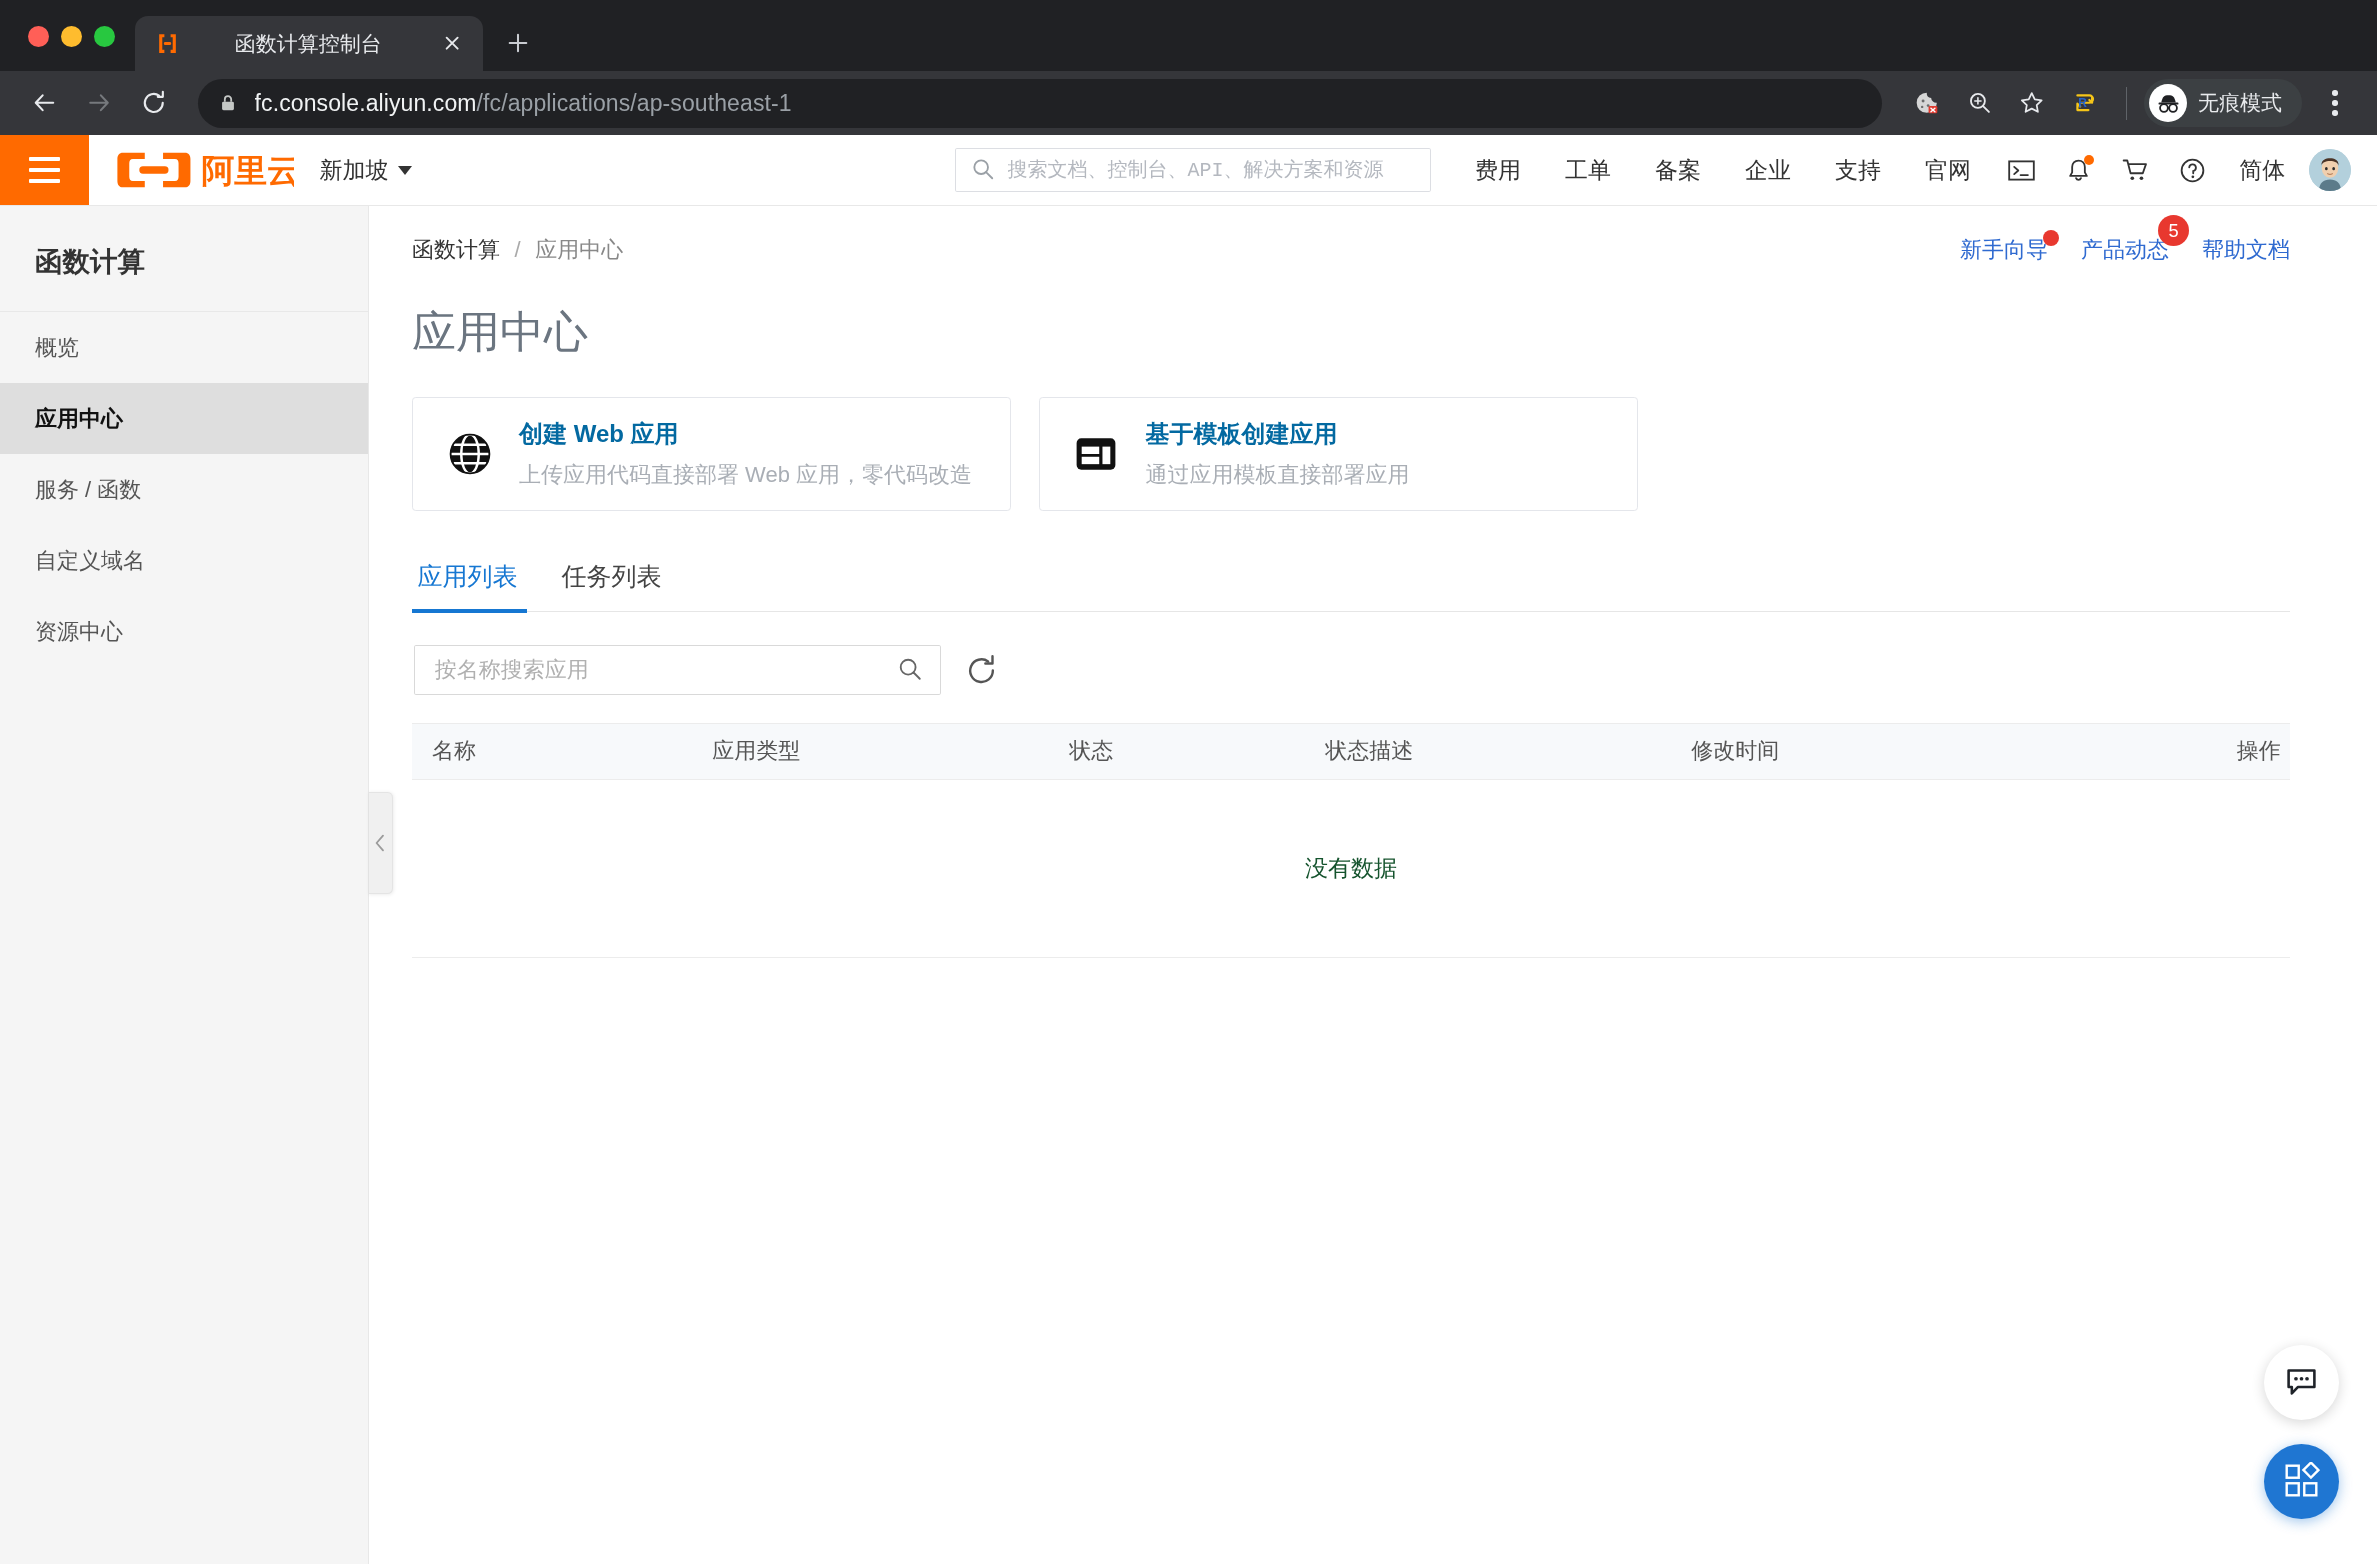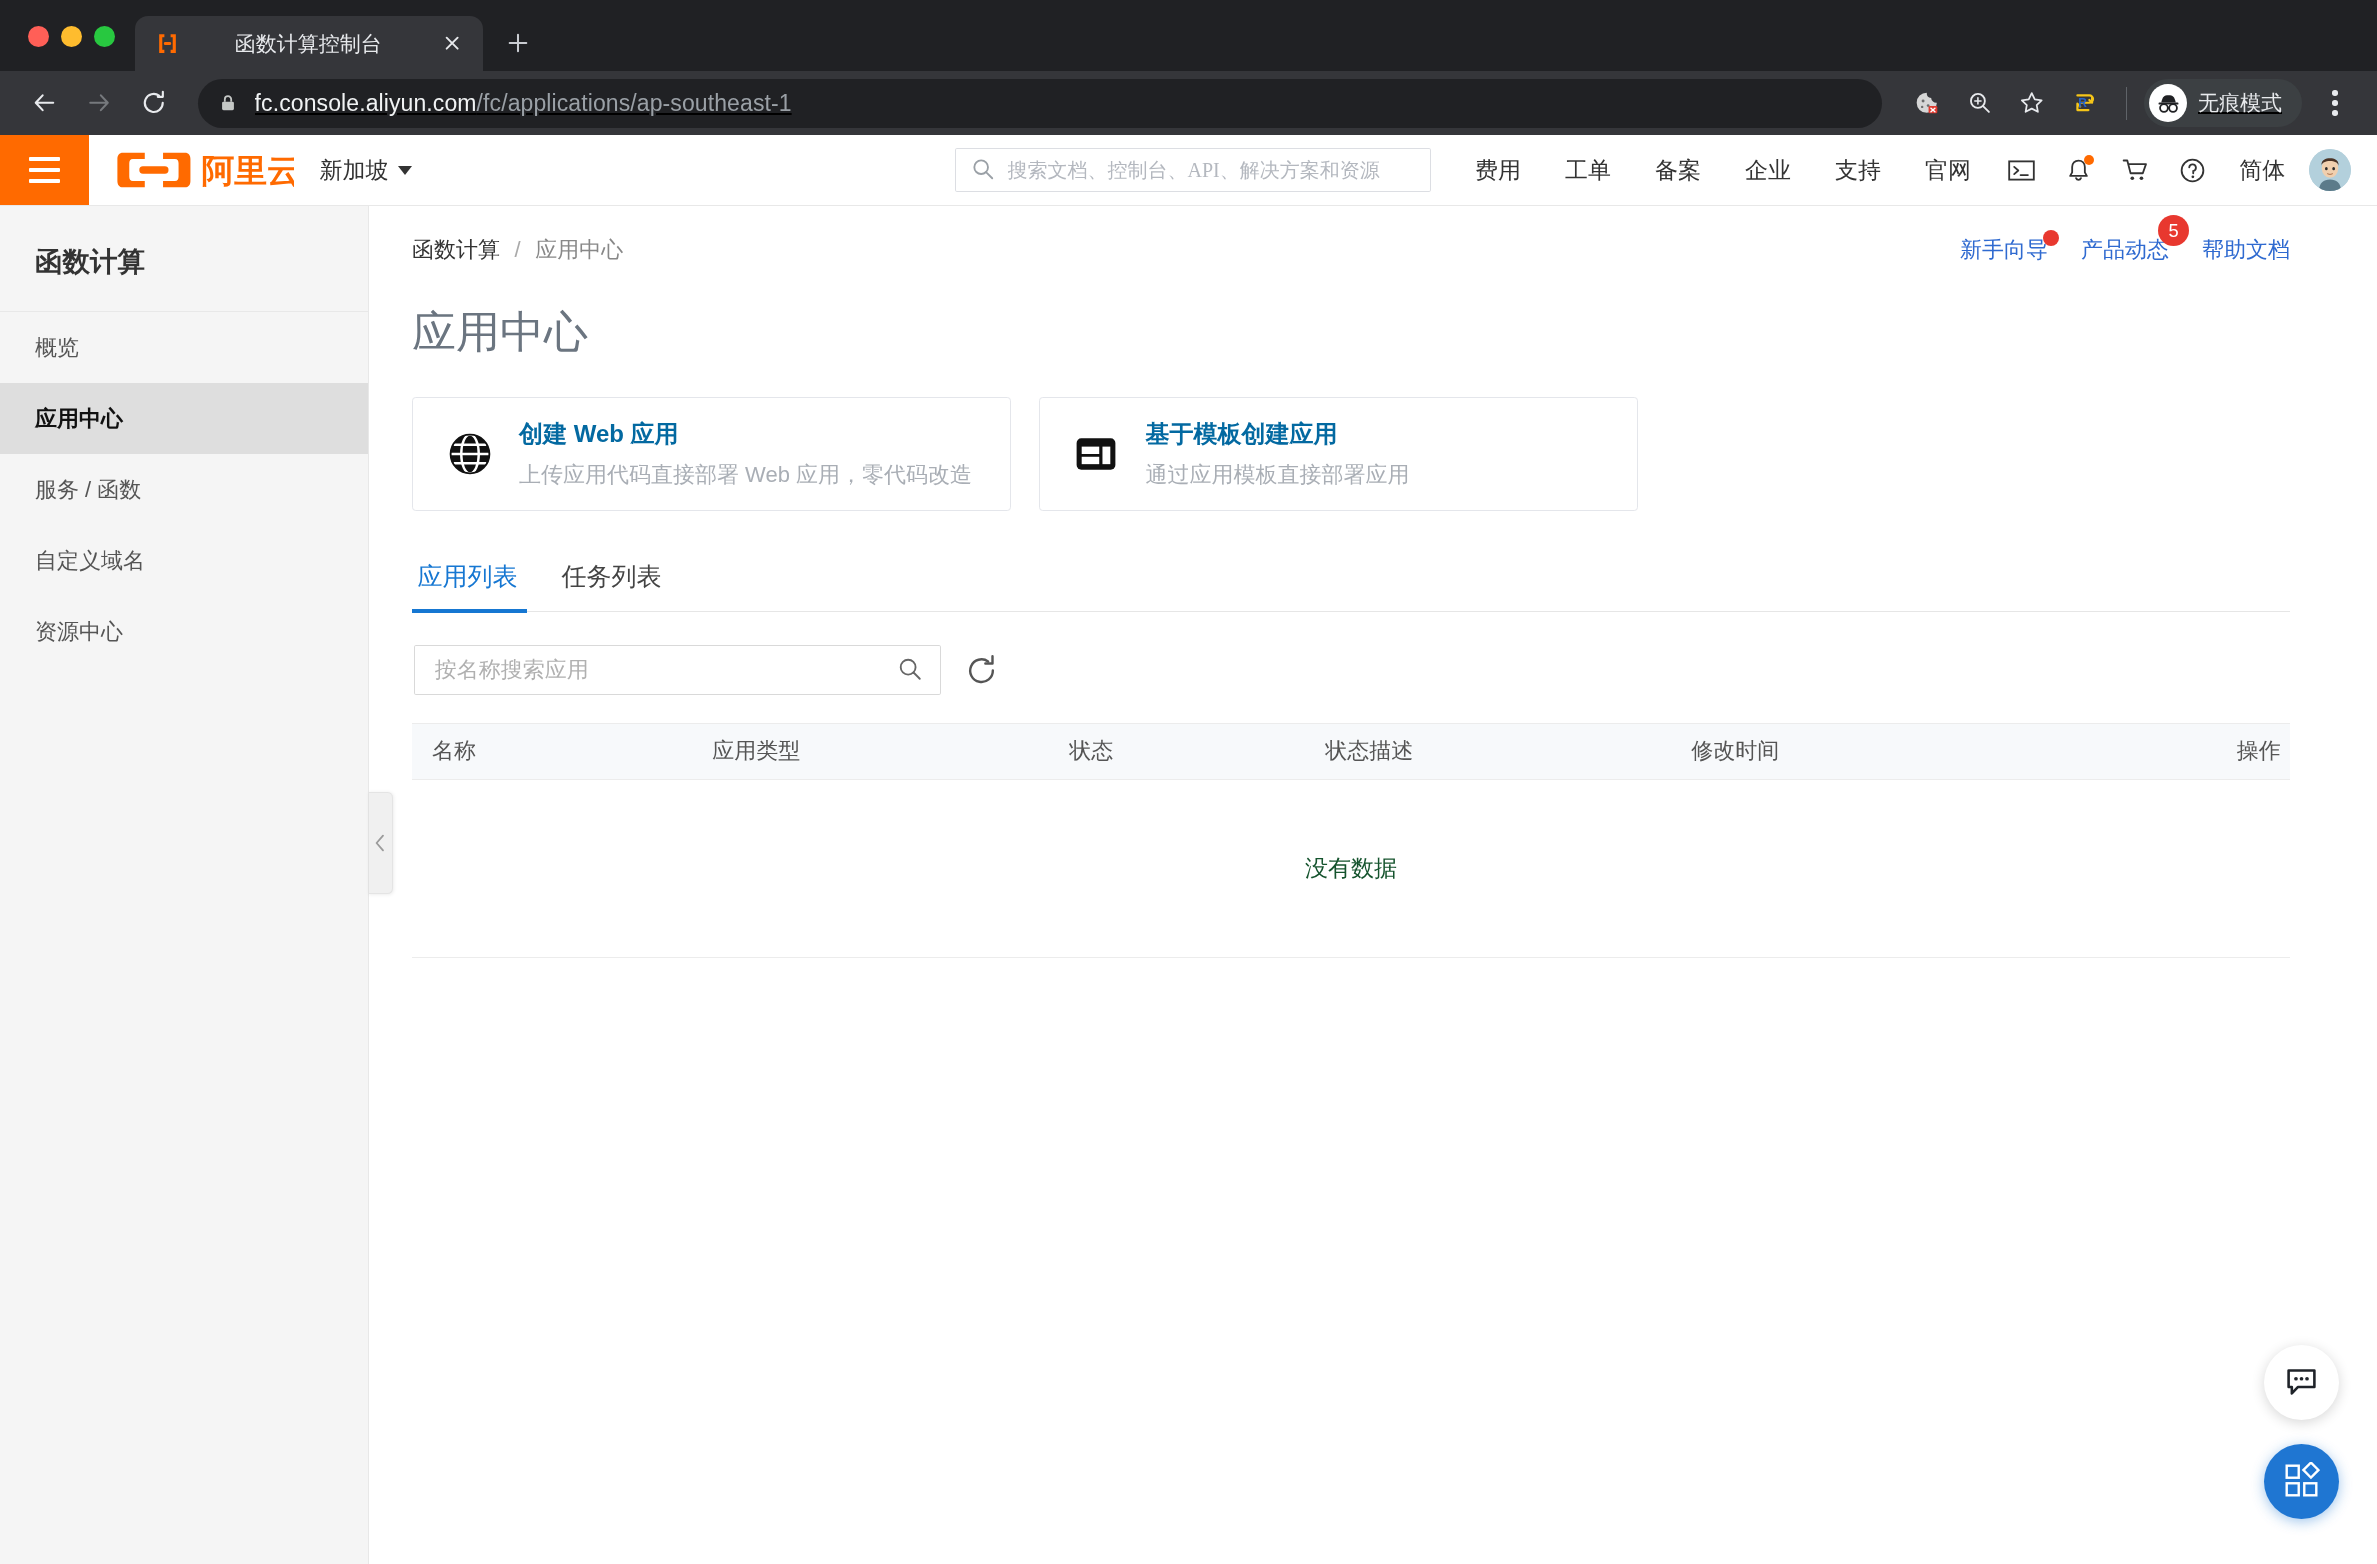--- a/index.html
+++ b/index.html
@@ -41,21 +41,21 @@
     border-radius: 50%;
   }
   .new-tab {
     width: 42px; height: 42px; margin: 0 0 7.3px 14.6px; color: #c9ccd1;
     display: flex; align-items: center; justify-content: center; font-size: 31px; font-weight: 300;
     border-radius: 50%;
   }
 
   .toolbar {
     height: 64px; background: #35363a; display: flex; align-items: center;
-    padding: 0 20px; gap: 5.5px; flex: none; text-decoration: underline;
+    padding: 0 20px; gap: 5.5px; flex: none;
   }
   .nav-btn {
     width: 49px; height: 49px; display: flex; align-items: center; justify-content: center;
     color: #e8eaed; border-radius: 50%; flex: none;
   }
   .nav-btn.disabled { color: #76797d; }
 
   .omnibox {
     flex: 1; height: 49px; background: #202124; border-radius: 25px;
     display: flex; align-items: center; padding: 0 20px; margin: 0 14.6px;
@@ -113,21 +113,21 @@
 
   .header-spacer { flex: 1; }
 
   .ali-search {
     width: 476px; height: 44px; border: 0.9px solid #dcdee3; border-radius: 1.8px;
     display: flex; align-items: center; gap: 13px; padding: 0 14.6px; flex: none;
     align-self: center;
   }
   .ali-search input {
     border: none; outline: none; font-size: 20px; color: #15803d; width: 100%;
-    background: transparent; font-family: Liberation Serif, serif;
+    background: transparent; font-family: Liberation Mono, monospace;
   }
   .ali-search input::placeholder { color: #b4b8bf; }
 
   .ali-nav { display: flex; align-items: center; gap: 0; flex: none; padding-left: 22px; }
   .ali-nav a { font-size: 23px; color: #333; text-decoration: none; padding: 0 22px; white-space: nowrap; }
 
   .header-icons { display: flex; align-items: center; gap: 0; flex: none; padding-right: 13px; }
   .hi {
     width: 57px; height: 71px; display: flex; align-items: center; justify-content: center;
     position: relative; color: #333; flex: none;

